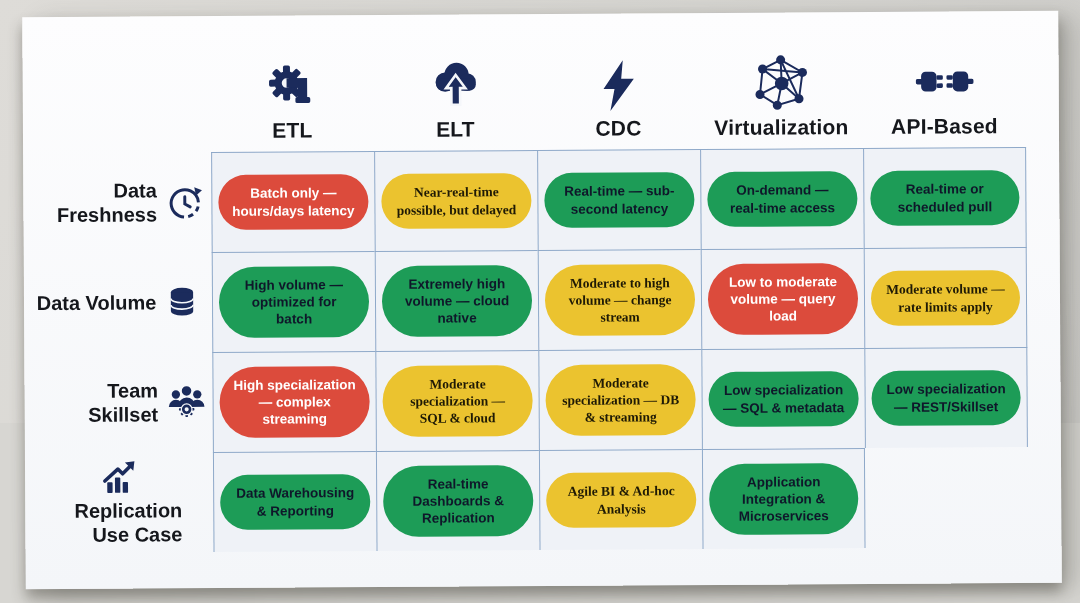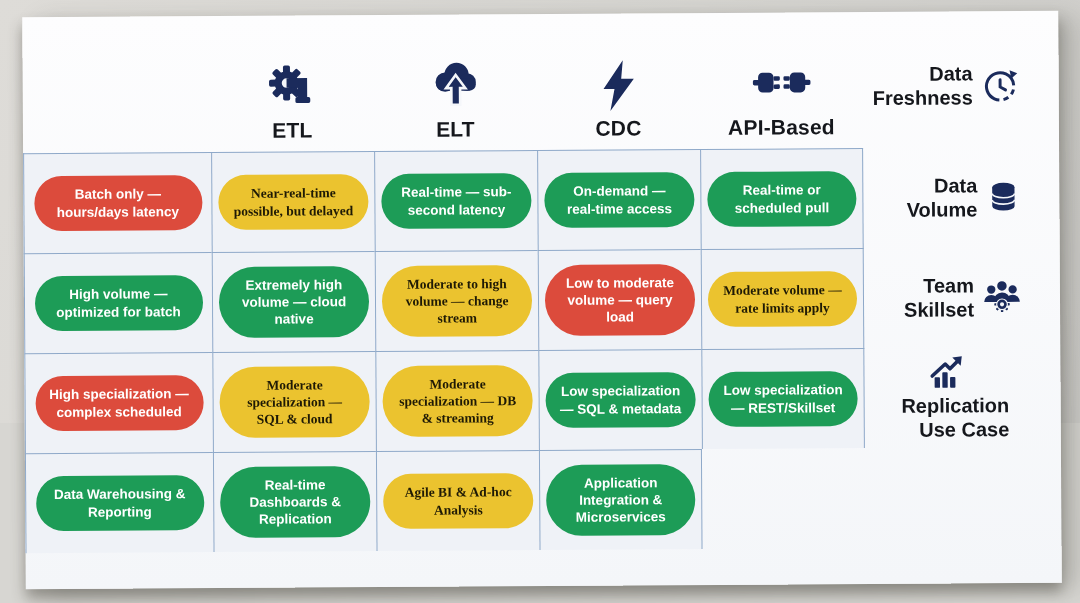--- a/index.html
+++ b/index.html
@@ -50,21 +50,21 @@
     background:var(--cellbg);
     display:flex;align-items:center;justify-content:center;padding:6px;
   }
   .cell.last-col{border-right:1.5px solid var(--grid);}
   .pill{
     border-radius:999px;padding:10px 13px;
     font-size:13.5px;font-weight:700;text-align:center;line-height:1.28;
     max-width:142px;
   }
   .pill.red{background:var(--red);color:#ffffff;}
-  .pill.green{background:var(--green);color:#ffffff;}
+  .pill.green{background:var(--green);color:#0f172a;}
   .pill.yellow{background:var(--yellow);color:#1F1A05;font-family:Liberation Serif, serif;}
 </style>
 </head>
 <body>
 
 <div class="stage">
   <div class="card">
     <div id="matrix">
         <div class="corner"></div>
         <div class="col-header">
@@ -96,20 +96,38 @@
               </g>
               <path d="M32 20 L43 35 H37 V54 H27 V35 H21 Z" fill="currentColor" stroke="var(--holec)" stroke-width="3"></path>
             </svg></div>
           <div class="col-label">ELT</div>
         </div>
         <div class="col-header">
           <div class="col-icon"><svg viewBox="0 0 64 64" width="54" height="54">
               <path d="M37 2 L14 36 H27 L22 62 L50 24 H35 Z" fill="currentColor"></path>
             </svg></div>
           <div class="col-label">CDC</div>
+        </div>
+        <div class="col-header">
+          <div class="col-icon"><svg viewBox="0 0 64 64" width="58" height="58">
+              <g stroke="currentColor" stroke-width="2.2">
+                <path d="M32 33 L31 7 M32 33 L55 21 M32 33 L51 50 M32 33 L27 57 M32 33 L8 45 M32 33 L11 17"></path>
+                <path d="M31 7 L55 21 L51 50 L27 57 L8 45 L11 17 Z M11 17 L55 21 M31 7 L51 50" fill="none"></path>
+              </g>
+              <g fill="currentColor">
+                <circle cx="32" cy="33" r="7.5"></circle>
+                <circle cx="31" cy="7" r="5"></circle>
+                <circle cx="55" cy="21" r="5"></circle>
+                <circle cx="51" cy="50" r="5"></circle>
+                <circle cx="27" cy="57" r="5"></circle>
+                <circle cx="8" cy="45" r="5"></circle>
+                <circle cx="11" cy="17" r="5"></circle>
+              </g>
+            </svg></div>
+          <div class="col-label">Virtualization</div>
         </div>
         <div class="col-header">
           <div class="col-icon"><svg viewBox="0 0 64 64" width="58" height="58">
               <g fill="currentColor">
                 <rect x="0" y="29" width="8" height="6" rx="2"></rect>
                 <rect x="6" y="21" width="17" height="22" rx="5"></rect>
                 <rect x="23" y="25" width="7" height="5" rx="1.5"></rect>
                 <rect x="23" y="34" width="7" height="5" rx="1.5"></rect>
                 <rect x="34" y="25" width="7" height="5" rx="1.5"></rect>
                 <rect x="34" y="34" width="7" height="5" rx="1.5"></rect>
@@ -184,21 +202,21 @@
                 <rect x="30" y="31" width="4" height="6" rx="1" transform="rotate(180 32 44)"></rect>
                 <rect x="30" y="31" width="4" height="6" rx="1" transform="rotate(225 32 44)"></rect>
                 <rect x="30" y="31" width="4" height="6" rx="1" transform="rotate(270 32 44)"></rect>
                 <rect x="30" y="31" width="4" height="6" rx="1" transform="rotate(315 32 44)"></rect>
                 <circle cx="32" cy="44" r="9" stroke="var(--holec)" stroke-width="2"></circle>
                 <circle cx="32" cy="44" r="3.5" fill="var(--holec)"></circle>
               </g>
             </svg></div>
         </div>
         <div class="cell">
-          <div class="pill red">High specialization — complex scheduled</div>
+          <div class="pill red">High specialization — complex streaming</div>
         </div>
         <div class="cell">
           <div class="pill yellow">Moderate specialization — SQL &amp; cloud</div>
         </div>
         <div class="cell">
           <div class="pill yellow">Moderate specialization — DB &amp; streaming</div>
         </div>
         <div class="cell">
           <div class="pill green">Low specialization — SQL &amp; metadata</div>
         </div>

